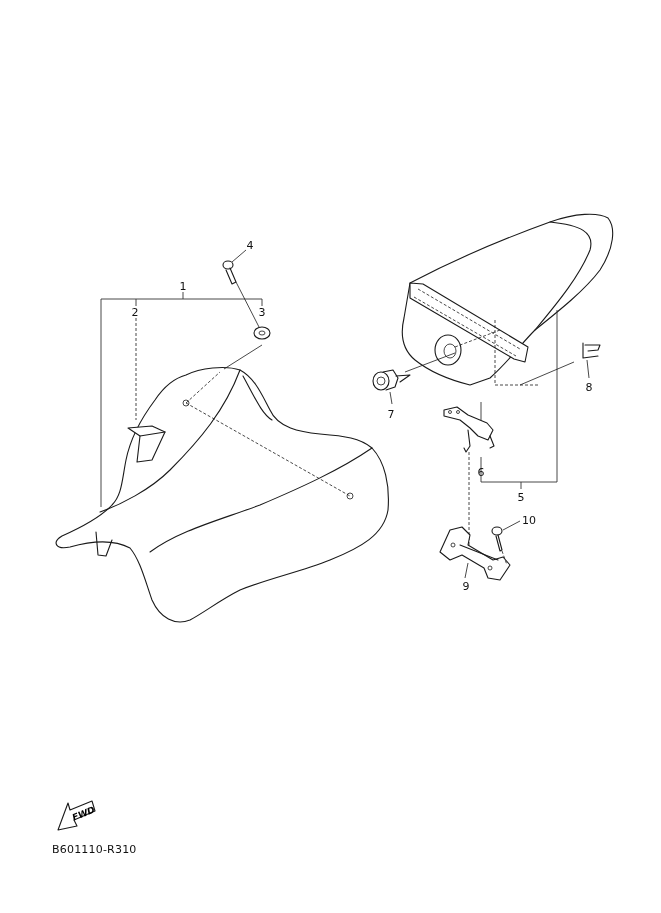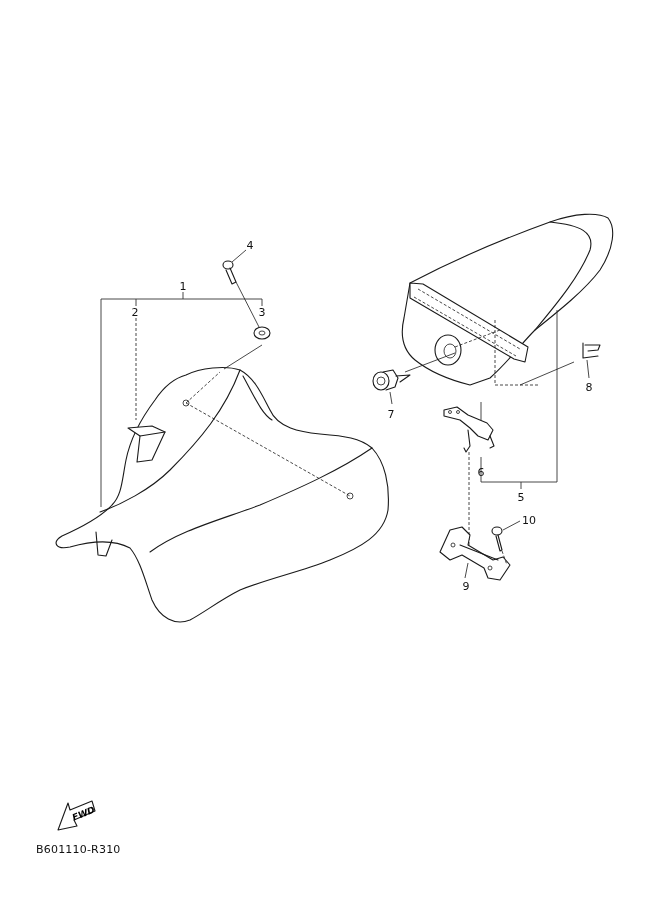--- a/index.html
+++ b/index.html
@@ -4,21 +4,21 @@
 <style>
   html, body { margin:0; padding:0; background:#ffffff; }
   body { width:661px; height:913px; position:relative; overflow:hidden; font-family:"DejaVu Sans", sans-serif; }
   svg.diagram { position:absolute; left:0; top:0; width:661px; height:913px; }
   .ln { fill:none; stroke:#1a1a1a; stroke-width:1.1; stroke-linejoin:round; stroke-linecap:round; }
   .ln-thin { fill:none; stroke:#1a1a1a; stroke-width:0.8; }
   .fill-w { fill:#ffffff; stroke:#1a1a1a; stroke-width:1.1; stroke-linejoin:round; }
   .dash { fill:none; stroke:#1a1a1a; stroke-width:0.8; stroke-dasharray:3 2; }
   .bracket { fill:none; stroke:#333; stroke-width:0.9; }
   .callout { position:absolute; font-size:11px; color:#111; transform:translate(-50%,-50%); line-height:1; }
-  .code { position:absolute; left:36px; top:843px; font-size:11px; color:#111; letter-spacing:0.2px; }
+  .code { position:absolute; left:52px; top:843px; font-size:11px; color:#111; letter-spacing:0.2px; }
 </style>
 </head>
 <body>
 
 <svg class="diagram" viewBox="0 0 661 913" xmlns="http://www.w3.org/2000/svg">
 
   <g>
     <path class="bracket" d="M101,507 L101,299 L262,299 L262,306"></path>
     <path class="bracket" d="M183,292 L183,299"></path>
     <path class="bracket" d="M136,299 L136,306"></path>

